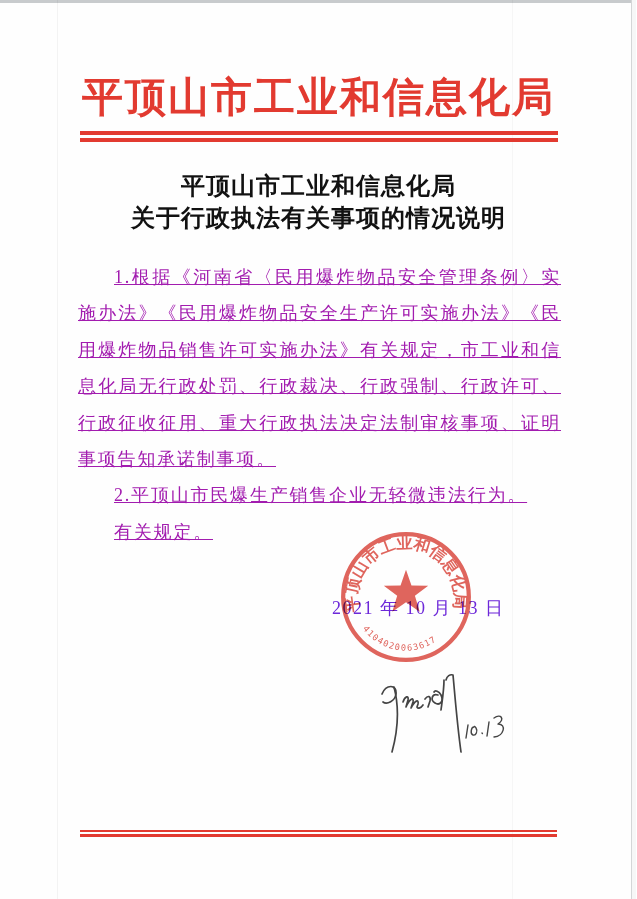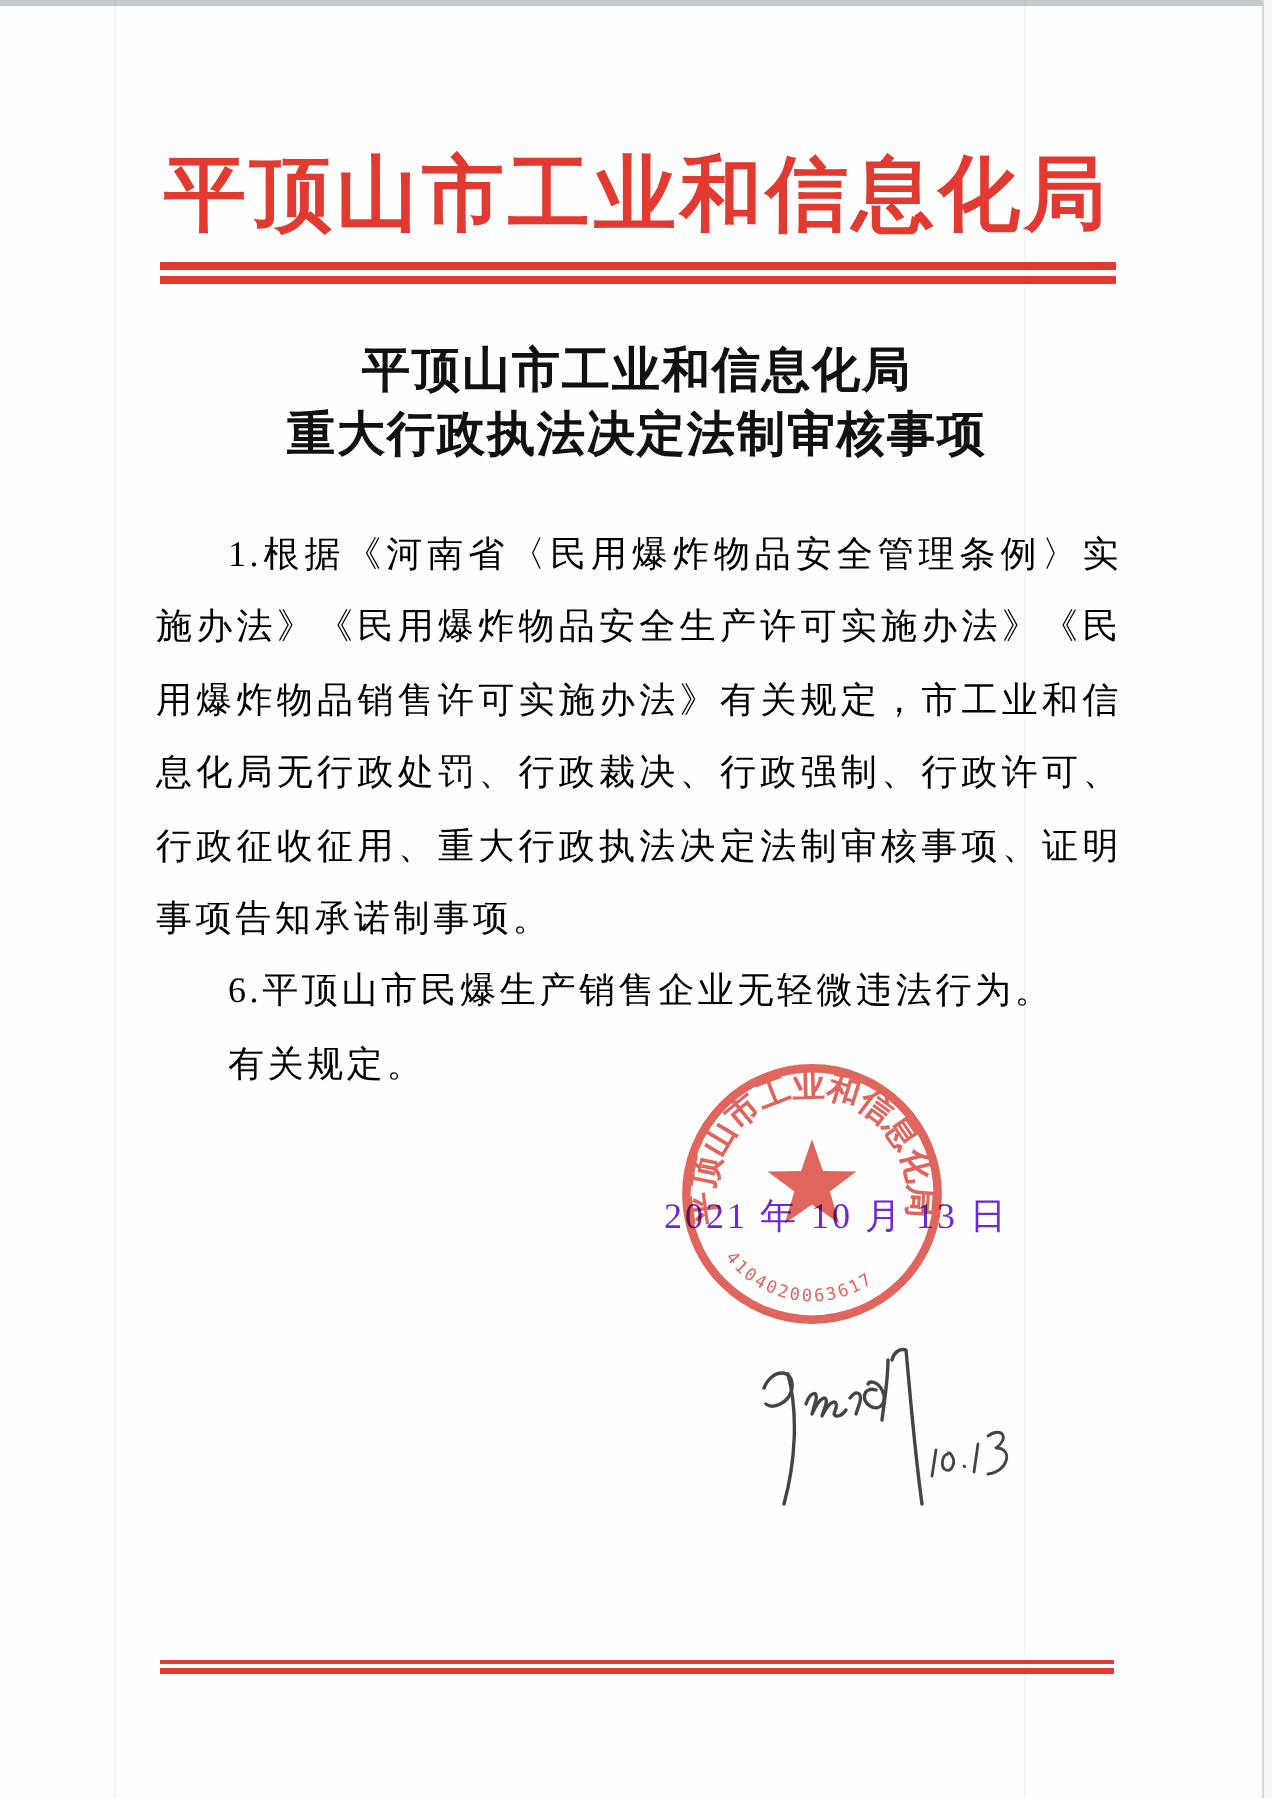--- a/index.html
+++ b/index.html
@@ -36,21 +36,22 @@
   
   .doc-title{
     position:absolute;left:0;top:170px;width:637px;
     text-align:center;font-weight:700;font-size:24px;line-height:32px;
     letter-spacing:1px;color:#111;
   }
   
   .body-text{
     position:absolute;left:78px;top:259px;width:483px;
     font-size:18px;line-height:36.4px;letter-spacing:1.8px;
-    color:#000000;
+    color:#a21caf;
+    text-decoration:underline;
   }
   .body-text p{
     margin:0;text-indent:2em;
     text-align:justify;text-align-last:left;text-justify:inter-character;
   }
   .issue-date{
     position:absolute;left:332px;top:596px;
     font-size:18px;letter-spacing:1.5px;color:#6d28d9;z-index:1;
   }
   .seal{
@@ -70,26 +71,26 @@
   <div class="scan-right"></div>
   <div class="fold-a"></div>
   <div class="fold-b"></div>
 
   <div class="letterhead">平顶山市工业和信息化局</div>
 
   <div class="head-rule"></div>
 
   <div class="doc-title">
     <div>平顶山市工业和信息化局</div>
-    <div>重大行政执法决定法制审核事项</div>
+    <div>关于行政执法有关事项的情况说明</div>
   </div>
 
   <div class="body-text">
     <p>1.根据《河南省〈民用爆炸物品安全管理条例〉实施办法》《民用爆炸物品安全生产许可实施办法》《民用爆炸物品销售许可实施办法》有关规定，市工业和信息化局无行政处罚、行政裁决、行政强制、行政许可、行政征收征用、重大行政执法决定法制审核事项、证明事项告知承诺制事项。</p>
-    <p>6.平顶山市民爆生产销售企业无轻微违法行为。</p>
+    <p>2.平顶山市民爆生产销售企业无轻微违法行为。</p>
     <p>有关规定。</p>
   </div>
 
   <div class="issue-date">2021 年 10 月 13 日</div>
 
   <svg class="seal" viewBox="0 0 150 150">
     <defs>
       <path id="ringPath" d="M 29.1,89 A 48,48 0 1 1 120.9,89" fill="none"></path>
       <path id="codePath" d="M 30.1,103.1 A 53,53 0 0 0 119.9,103.1" fill="none"></path>
     </defs>

